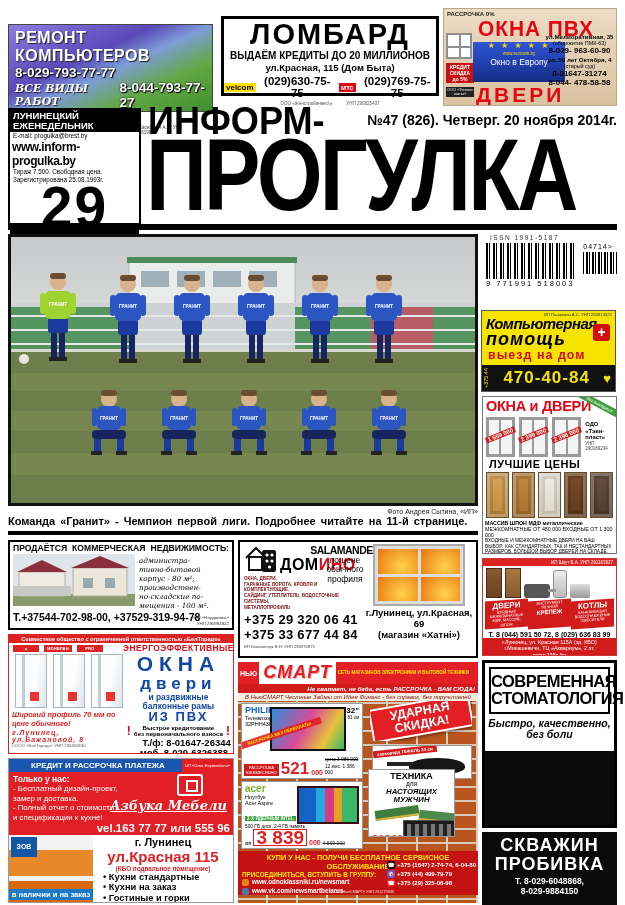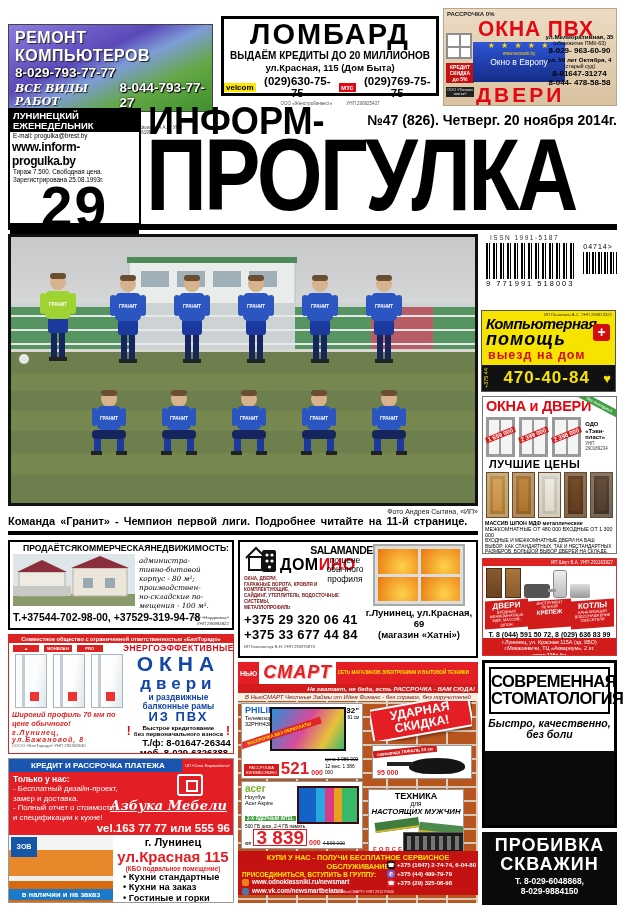--- a/index.html
+++ b/index.html
@@ -146,21 +146,21 @@
   .st-sub{font-size:10.5px;font-weight:bold;font-style:italic;text-align:center;line-height:1.1;margin-top:2px;}
   .st-black{position:absolute;left:0;right:0;bottom:0;height:74px;background:#0a0a0a;}
 
   
   #ad-skva{left:482px;top:832px;width:135px;height:73px;background:#0a0a0a;color:#fff;text-align:center;box-sizing:border-box;padding-top:4px;}
   .sk-t{font-size:18px;font-weight:bold;line-height:1.05;letter-spacing:1px;}
   .sk-p{font-size:8.5px;font-weight:bold;margin-top:2px;line-height:1.2;}
 
   
   #ad-nedv{left:8px;top:540px;width:226px;height:90px;border:2px solid #000;box-sizing:border-box;background:#fff;}
-  .nd-head{font-size:8.6px;font-weight:bold;padding:1px 13px;display:flex;justify-content:flex-start;}
+  .nd-head{font-size:8.6px;font-weight:bold;padding:1px 3px;display:flex;justify-content:space-between;}
   .nd-body{display:flex;padding:0 3px;}
   .nd-text{font-family:"DejaVu Serif",serif;font-style:italic;font-size:7.2px;line-height:1.25;padding:2px 0 0 4px;}
   .nd-phone{font-size:10.5px;font-weight:bold;padding:1px 3px;}
   .nd-firm{position:absolute;right:3px;bottom:2px;font-size:4.4px;text-align:right;color:#333;line-height:1.2;}
 
   
   #ad-belt{left:8px;top:634px;width:226px;height:120px;border:1px solid #d22;box-sizing:border-box;background:#fff;overflow:hidden;}
   .bt-head{background:#d22;color:#fff;font-size:5.6px;font-weight:bold;text-align:center;padding:1px 0;}
   .bt-body{display:flex;}
   .bt-left{width:120px;position:relative;}
@@ -192,21 +192,21 @@
   .az-red{background:#e31e24;color:#fff;height:63px;position:relative;}
   .az-only{font-size:8.5px;font-weight:bold;padding:2px 0 0 4px;}
   .az-line{font-size:7.8px;padding-left:4px;line-height:1.25;}
   .az-brand{position:absolute;right:6px;top:26px;font-family:"DejaVu Serif",serif;font-style:italic;
     font-weight:bold;font-size:13px;text-decoration:underline;}
   .az-house{position:absolute;right:30px;top:2px;width:26px;height:22px;border:2px solid #fff;border-radius:3px;
     box-sizing:border-box;}
   .az-house::before{content:"";position:absolute;left:7px;top:4px;width:8px;height:8px;border:2px solid #fff;}
   .az-phone{position:absolute;right:3px;bottom:1px;font-size:11.5px;font-weight:bold;}
   .az-bottom{display:flex;height:69px;}
-  .az-kitchen{position:relative;width:104px;background:
+  .az-kitchen{position:relative;width:84px;background:
     linear-gradient(#f4f4f4 0 22%,#e8882a 22% 60%,#f0f0ee 60% 66%,#d8690f 66% 100%);}
   .az-zov{position:absolute;left:2px;top:2px;width:26px;height:20px;background:#1456a8;color:#fff;
     font-size:7px;font-weight:bold;text-align:center;line-height:20px;}
   .az-banner{position:absolute;left:0;right:0;bottom:4px;background:#1a7ac8;color:#fff;
     font-size:7.6px;font-weight:bold;text-align:center;padding:1px 0;}
   .az-right{flex:1;text-align:center;}
   .az-city{font-size:11px;font-weight:bold;margin-top:1px;}
   .az-street{font-size:15px;font-weight:bold;color:#e31e24;}
   .az-note{font-size:6.3px;font-weight:bold;color:#e31e24;}
   .az-item{font-size:9.3px;font-weight:bold;text-align:left;padding-left:10px;line-height:1.12;}
@@ -276,21 +276,21 @@
   .ac-core{background:#3f9e3f;color:#fff;font-size:4.6px;font-weight:bold;display:inline-block;padding:0 2px;margin-left:3px;}
   .ac-specs{font-size:4.8px;padding-left:3px;}
   .ac-img{position:absolute;right:3px;top:4px;width:62px;height:38px;background:#3a0c10;padding:2px;box-sizing:border-box;}
   .ac-screen{width:100%;height:100%;background:
     linear-gradient(90deg,#1464c8 0 30%,#28a8e0 30% 45%,#d83a8a 45% 60%,#e8a020 60% 75%,#38b868 75% 100%);}
   .ac-price{position:absolute;left:3px;bottom:2px;display:flex;align-items:flex-end;gap:2px;}
   .ac-from{font-size:6px;font-weight:bold;}
   .ac-num{color:#e31e24;font-size:19px;font-weight:bold;line-height:.8;background:#fff;border:1px solid #e31e24;padding:0 2px;}
   .ac-k{color:#e31e24;font-size:7px;font-weight:bold;}
   .ac-old{font-size:5px;text-decoration:line-through;color:#333;}
-  #sm-tech{left:130px;top:88px;width:96px;height:68px;}
+  #sm-tech{left:130px;top:68px;width:87px;height:68px;}
   .th-t1{font-size:9px;font-weight:bold;text-align:center;margin-top:1px;}
   .th-t2{font-size:6.5px;text-align:center;line-height:1;}
   .th-t3{font-size:7.8px;font-weight:bold;font-style:italic;text-align:center;line-height:1.05;}
   .th-tools{position:relative;height:34px;margin-top:2px;}
   .th-ram{position:absolute;left:6px;top:2px;width:44px;height:8px;background:#3f7d3f;border-bottom:2px solid #d8b232;transform:rotate(-8deg);}
   .th-ram2{position:absolute;left:50px;top:6px;width:44px;height:8px;background:#4d8a4d;border-bottom:2px solid #d8b232;transform:rotate(6deg);}
   .th-case{position:absolute;left:34px;top:14px;width:62px;height:20px;background:#1a1a1a;border:1px solid #555;}
   .th-case::before{content:"";position:absolute;inset:3px;background:repeating-linear-gradient(90deg,#777 0 4px,#222 4px 8px);}
   .th-force{position:absolute;left:4px;bottom:0;color:#e31e24;font-size:6px;font-weight:bold;letter-spacing:2px;}
   .sm-foot{background:#c41212;height:44px;position:relative;color:#fff;}
@@ -551,22 +551,22 @@
       <div class="st-t">СТОМАТОЛОГИЯ</div>
     </div>
     <div class="st-sub">
       <div>Быстро, качественно,</div>
       <div>без боли</div>
     </div>
     <div class="st-black"></div>
   </div>
 
   <div id="ad-skva" class="abs">
+    <div class="sk-t">СКВАЖИН</div>
     <div class="sk-t">ПРОБИВКА</div>
-    <div class="sk-t">СКВАЖИН</div>
     <div class="sk-p">
       <div>Т.  8-029-6048868,</div>
       <div>8-029-9884150</div>
     </div>
   </div>
 
   <div id="ad-nedv" class="abs">
     <div class="nd-head">
       <span>ПРОДАЁТСЯ</span>
       <span>КОММЕРЧЕСКАЯ</span>

